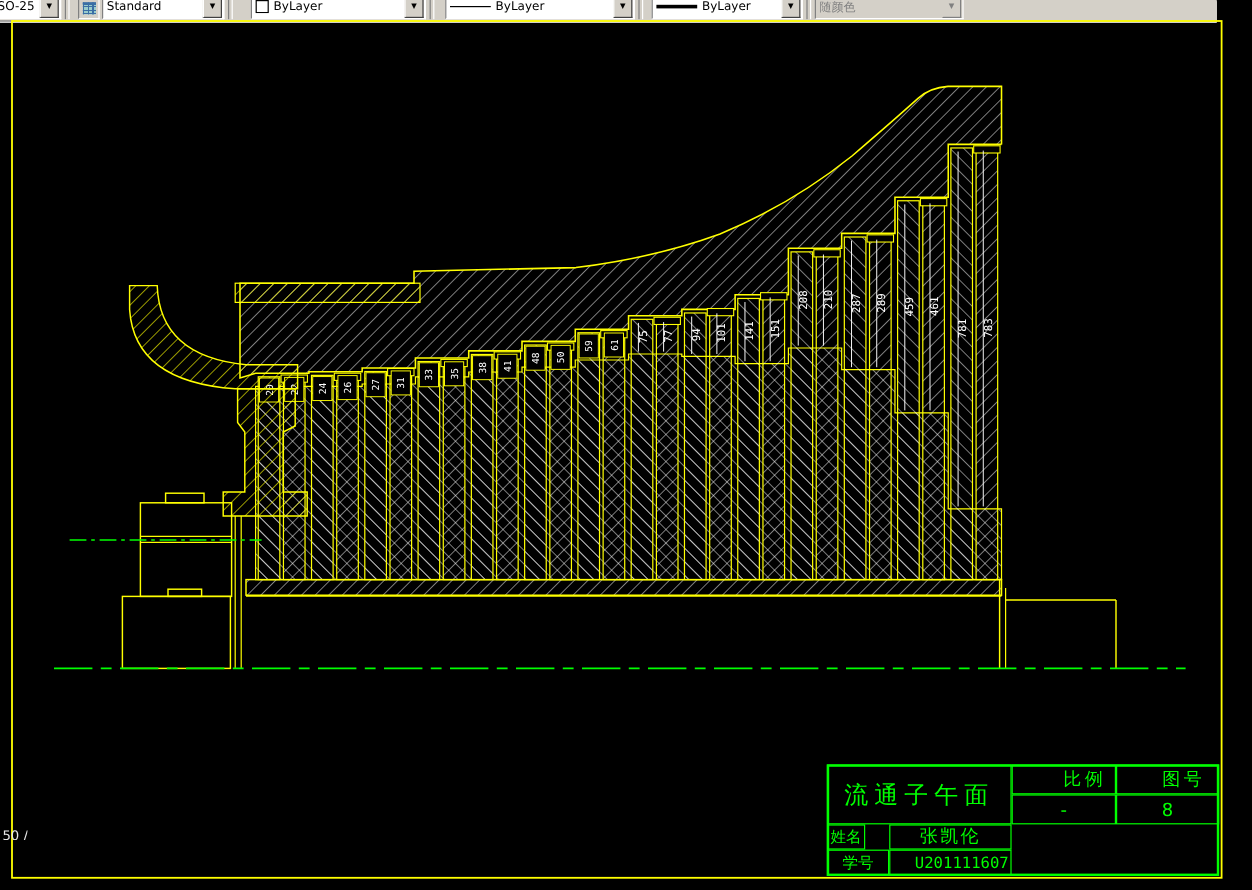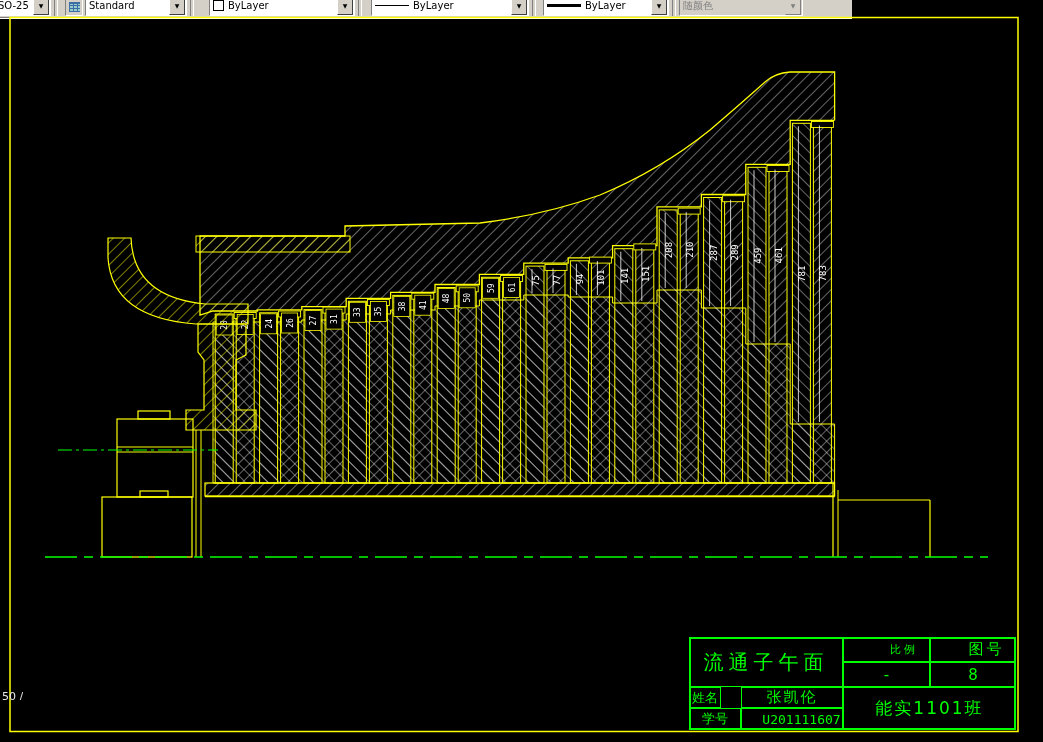--- a/index.html
+++ b/index.html
@@ -1,19 +1,19 @@
 <!DOCTYPE html>
 <html><head>
 <meta charset="utf-8">
 <style>
   html,body{margin:0;padding:0;background:#000;}
   #app{position:relative;width:1043px;height:742px;background:#000;overflow:hidden;
        font-family:"DejaVu Sans", sans-serif;}
   
-  #toolbar{position:absolute;left:0;top:0;width:852px;height:17px;background:#d4d0c8;
+  #toolbar{position:absolute;left:0;top:0;width:1014px;height:17px;background:#d4d0c8;
            overflow:hidden;display:flex;align-items:flex-start;
            border-bottom:1px solid #808080;box-shadow:0 1px 0 #ffffff;}
   .combo{display:flex;height:21px;margin-top:-5px;background:#fff;
          border:1px solid;border-color:#808080 #fff #fff #808080;
          font-size:10px;color:#000;align-items:center;box-sizing:border-box;}
   .combo .val{flex:1;padding:0 3px;white-space:nowrap;overflow:hidden;display:flex;align-items:center;gap:4px;}
   .drop{width:14px;height:17px;margin:1px;background:#d4d0c8;border:1px solid;
         border-color:#fff #404040 #404040 #fff;display:flex;align-items:center;justify-content:center;
         font-size:6px;color:#000;}
   .combo.disabled{background:#d4d0c8;color:#808080;}
@@ -218,25 +218,24 @@
       <line x1="838" y1="490" x2="838" y2="557" stroke="#ffff00" stroke-width="1"></line>
       <line x1="838" y1="500" x2="930" y2="500" stroke="#ffff00" stroke-width="1.2"></line>
       <line x1="930" y1="500" x2="930" y2="557" stroke="#ffff00" stroke-width="1.2"></line>
       <line x1="58" y1="450" x2="218" y2="450" stroke="#00ff00" stroke-width="1.2" stroke-dasharray="14 4 3 4"></line>
       <line x1="45" y1="557" x2="988" y2="557" stroke="#00ff00" stroke-width="1.4" stroke-dasharray="32 7 9 7"></line>
     </svg>
 
   <div id="tblock">
     <div class="cell outer"></div>
     <div class="cell" style="left:0;top:0;width:154px;height:50px;font-size:20px;letter-spacing:5px;text-align:center;">流通子午面</div>
-    <div class="cell" style="left:154px;top:0;width:87px;height:25px;font-size:11px;letter-spacing:3px;padding-left:35px;">比例</div>
+    <div class="cell" style="left:154px;top:0;width:87px;height:25px;font-size:15px;letter-spacing:3px;padding-left:35px;">比例</div>
     <div class="cell" style="left:241px;top:0;width:86px;height:25px;font-size:15px;letter-spacing:3px;padding-left:27px;">图号</div>
     <div class="cell" style="left:154px;top:25px;width:87px;height:25px;font-size:15px;">-</div>
     <div class="cell" style="left:241px;top:25px;width:86px;height:25px;font-size:15px;">8</div>
     <div class="cell" style="left:0;top:50px;width:32px;height:21px;font-size:13px;">姓名</div>
     <div class="cell" style="left:52px;top:50px;width:102px;height:21px;font-size:15px;letter-spacing:2px;">张凯伦</div>
     <div class="cell" style="left:0;top:71px;width:52px;height:22px;font-size:13px;">学号</div>
     <div class="cell" style="left:52px;top:71px;width:102px;height:22px;font-size:13px;font-family:'DejaVu Sans Mono',monospace;padding-left:19px;">U201111607</div>
-    <div class="cell" style="left:154px;top:50px;width:173px;height:43px;font-size:17px;letter-spacing:2px;">能实1101班</div>
   </div>
 
   <div id="frag">50 /</div>
 </div>
 
 </body></html>

